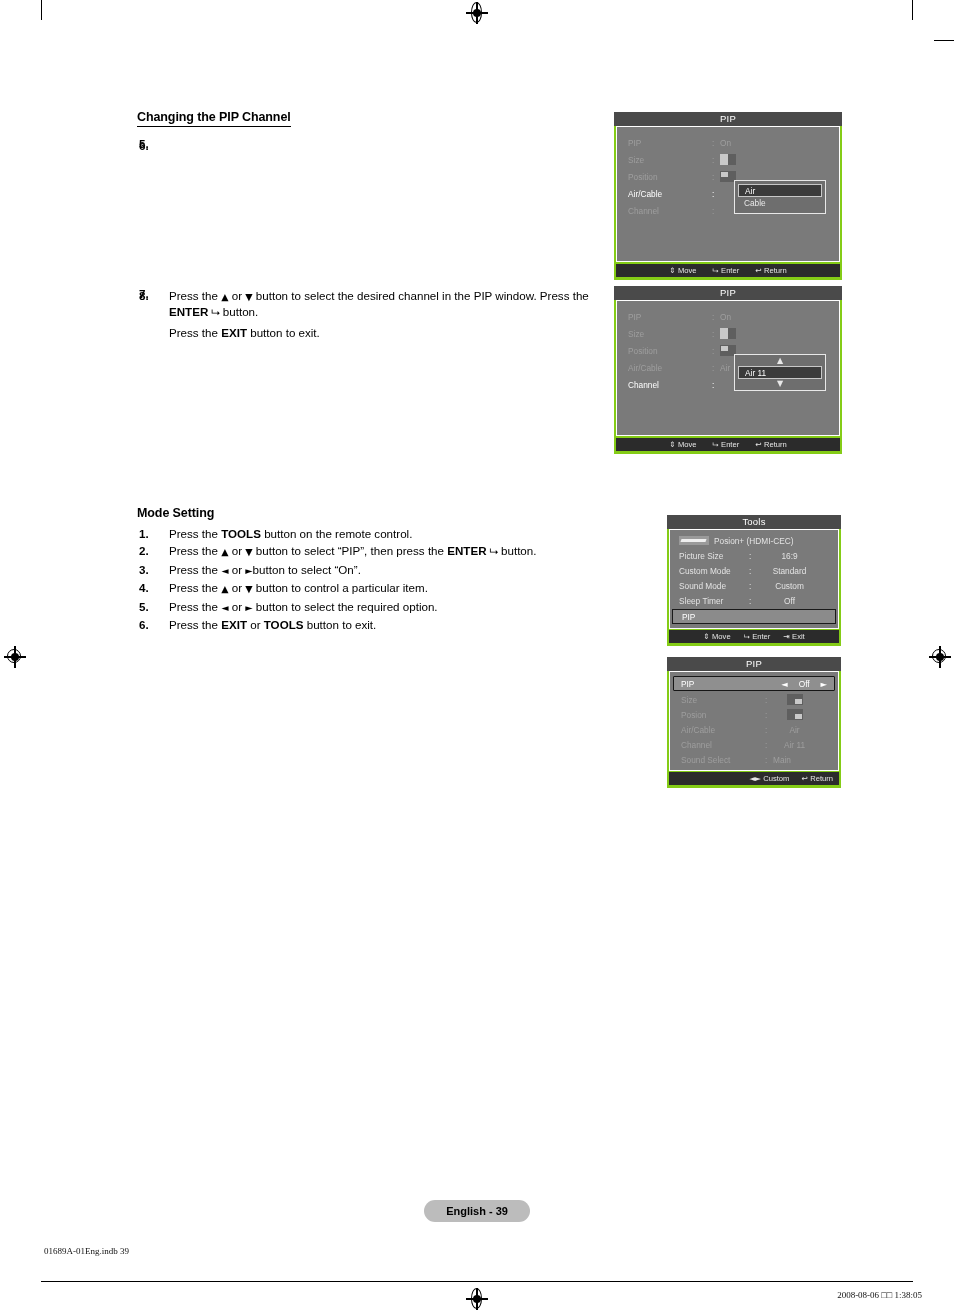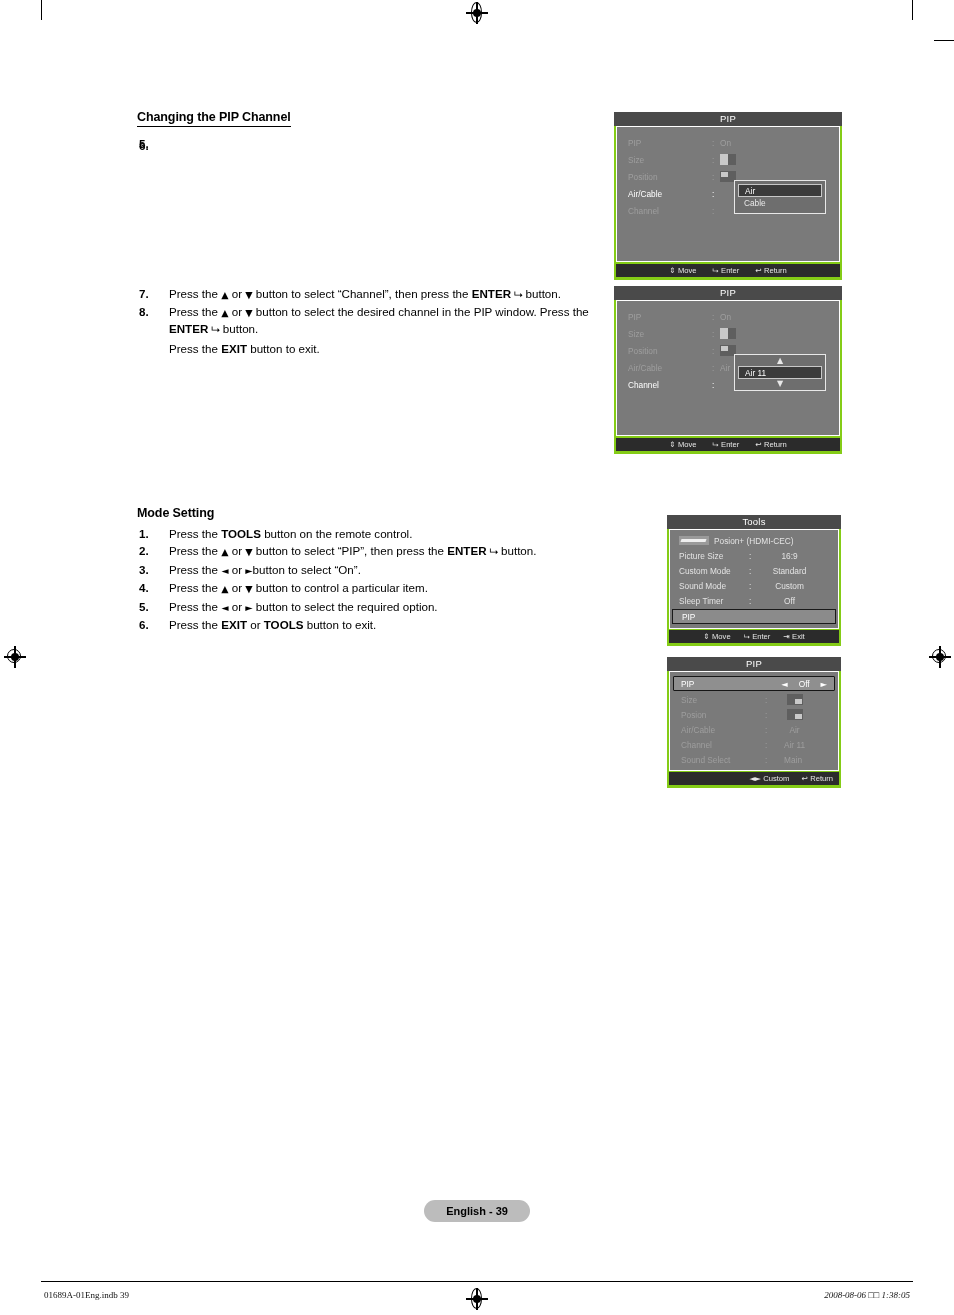--- a/index.html
+++ b/index.html
@@ -328,21 +328,21 @@
       <div class="hline"></div>
   </div>
 
   <div class="section-title underlined" style="left:137px;top:110px;">Changing the PIP Channel</div>
   <div class="steps" id="steps1" style="left:137px;top:136px;">
       <div class="step"><span class="num">5.</span></div>
       <div class="step"><span class="num">6.</span></div>
     </div>
 
   <div class="steps" id="steps2" style="left:137px;top:286px;">
-      <div class="step"><span class="num">7.</span><span><span>Press the </span><span class="arrow">▲</span><span> or </span><span class="arrow">▼</span><span> button to select “Channel”, then press the </span><span class="b">ENTER</span><span class="ent"> ⮡</span><span> button.</span></span></div>
+      <div class="step"><span class="num">7.</span></div>
       <div class="step"><span class="num">8.</span><span><span>Press the </span><span class="arrow">▲</span><span> or </span><span class="arrow">▼</span><span> button to select the desired channel in the PIP window. Press the </span><span class="b">ENTER</span><span class="ent"> ⮡</span><span> button.</span></span><span class="sub"><span>Press the </span><span class="b">EXIT</span><span> button to exit.</span></span></div>
     </div>
 
   <div class="section-title" style="left:137px;top:506px;">Mode Setting</div>
   <div class="steps" id="steps3" style="left:137px;top:526px;">
       <div class="step"><span class="num">1.</span><span><span>Press the </span><span class="b">TOOLS</span><span> button on the remote control.</span></span></div>
       <div class="step"><span class="num">2.</span><span><span>Press the </span><span class="arrow">▲</span><span> or </span><span class="arrow">▼</span><span> button to select “PIP”, then press the </span><span class="b">ENTER</span><span class="ent"> ⮡</span><span> button.</span></span></div>
       <div class="step"><span class="num">3.</span><span><span>Press the </span><span class="arrow">◄</span><span> or </span><span class="arrow">►</span><span>button to select “On”.</span></span></div>
       <div class="step"><span class="num">4.</span><span><span>Press the </span><span class="arrow">▲</span><span> or </span><span class="arrow">▼</span><span> button to control a particular item.</span></span></div>
       <div class="step"><span class="num">5.</span><span><span>Press the </span><span class="arrow">◄</span><span> or </span><span class="arrow">►</span><span> button to select the required option.</span></span></div>
@@ -502,28 +502,28 @@
             <span class="val" style="text-align: center; padding-right: 22px;">Air</span>
           </div>
           <div class="osd-row dim" style="height: 15px;">
             <span class="label">Channel</span>
             <span class="colon">:</span>
             <span class="val" style="text-align: center; padding-right: 22px;">Air 11</span>
           </div>
           <div class="osd-row dim" style="height: 15px;">
             <span class="label">Sound Select</span>
             <span class="colon">:</span>
-            <span class="val" style="text-align: right; padding-right: 36px;">Main</span>
+            <span class="val" style="text-align: left; padding-right: 4px;">Main</span>
           </div>
         </div>
     </div>
     <div class="osd-footer" id="pipeasy-footer" style="margin:1px 2px 0 2px;justify-content:flex-end;gap:12px;padding-right:6px;">
         <span><span class="gl">◄► </span><span>Custom</span></span>
         <span><span class="gl">↩ </span><span>Return</span></span>
       </div>
   </div>
 
   <div class="page-badge" style="left:424px;top:1200px;">English - 39</div>
   <div class="footrule" style="left:41px;top:1281px;width:872px;"></div>
-  <div class="footmeta" style="left:44px;top:1290px;text-align:center;">01689A-01Eng.indb   39</div>
-  <div class="footmeta" style="right:44px;top:1290px;font-style:italic;">2008-08-06   □□ 1:38:05</div>
+  <div class="footmeta" style="left:44px;top:1246px;text-align:center;">01689A-01Eng.indb   39</div>
+  <div class="footmeta" style="right:32px;top:1290px;">2008-08-06   □□ 1:38:05</div>
 
 </div>
 
 </body></html>

